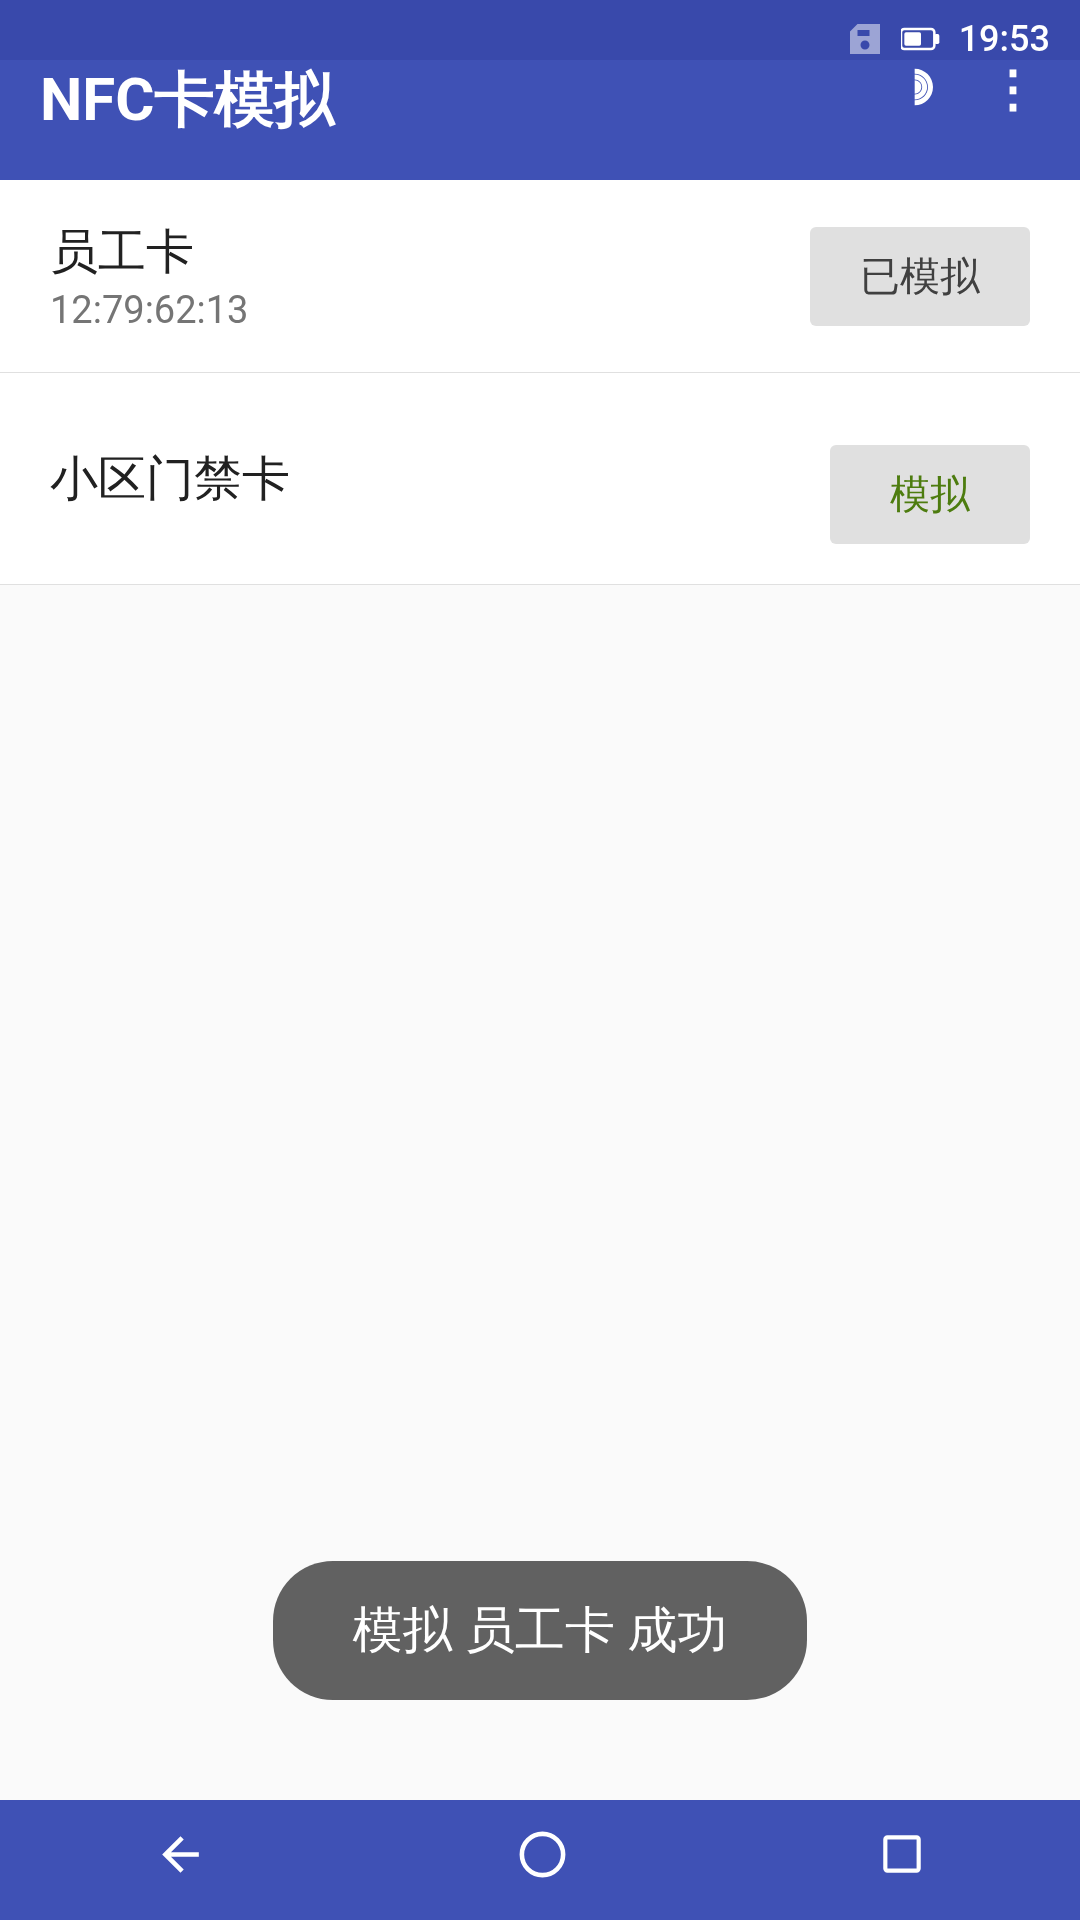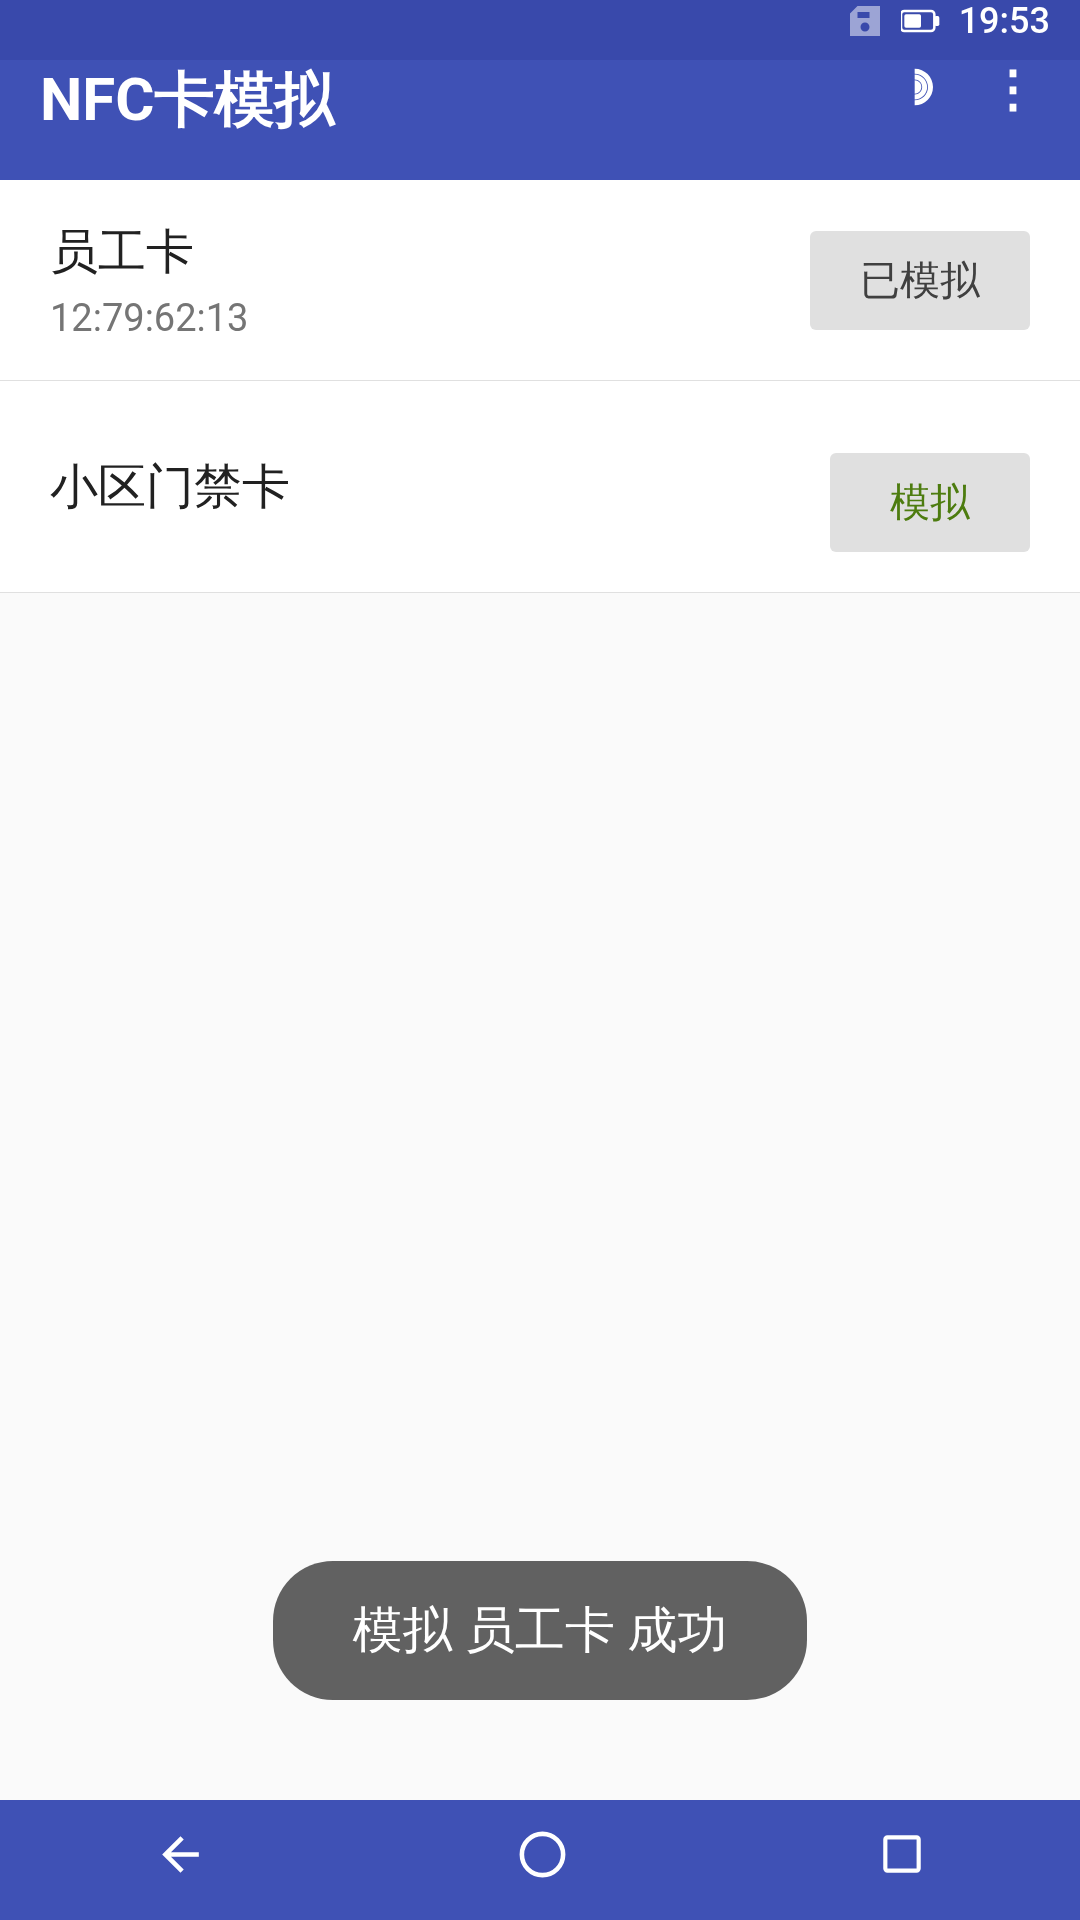--- a/index.html
+++ b/index.html
@@ -17,21 +17,21 @@
       display: flex;
       flex-direction: column;
       overflow: hidden;
     }
 
     
     .status-bar {
       background-color: #3949ab;
       height: 60px;
       display: flex;
-      align-items: flex-start;
+      align-items: flex-end;
       justify-content: flex-end;
       padding: 0 30px;
       gap: 20px;
     }
 
     .status-bar-icons {
       display: flex;
       align-items: center;
       gap: 18px;
     }
@@ -85,21 +85,21 @@
       padding: 40px 50px;
       display: flex;
       align-items: center;
       justify-content: space-between;
       border-bottom: 1px solid #e0e0e0;
     }
 
     .card-info {
       display: flex;
       flex-direction: column;
-      gap: 12px;
+      gap: 4px;
     }
 
     .card-name {
       font-size: 48px;
       color: #212121;
       font-weight: 400;
     }
 
     .card-id {
       font-size: 38px;

